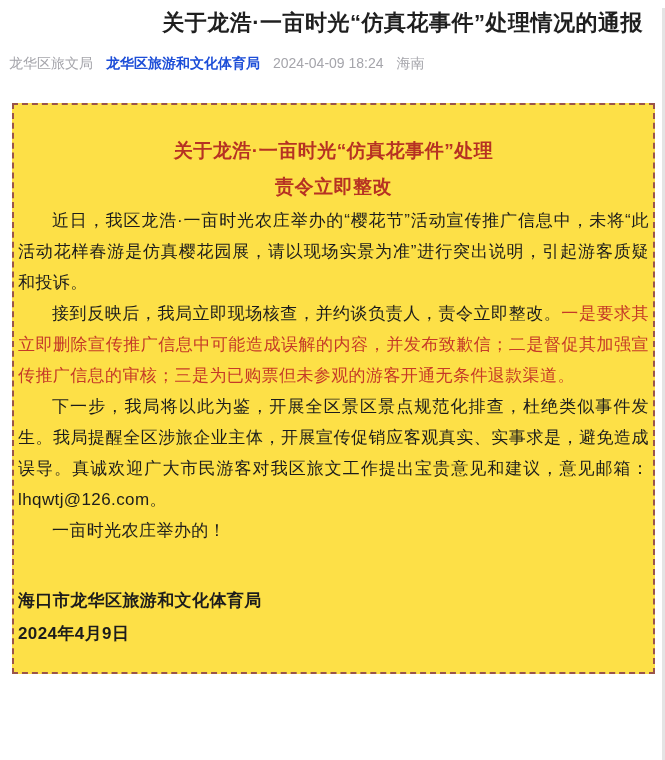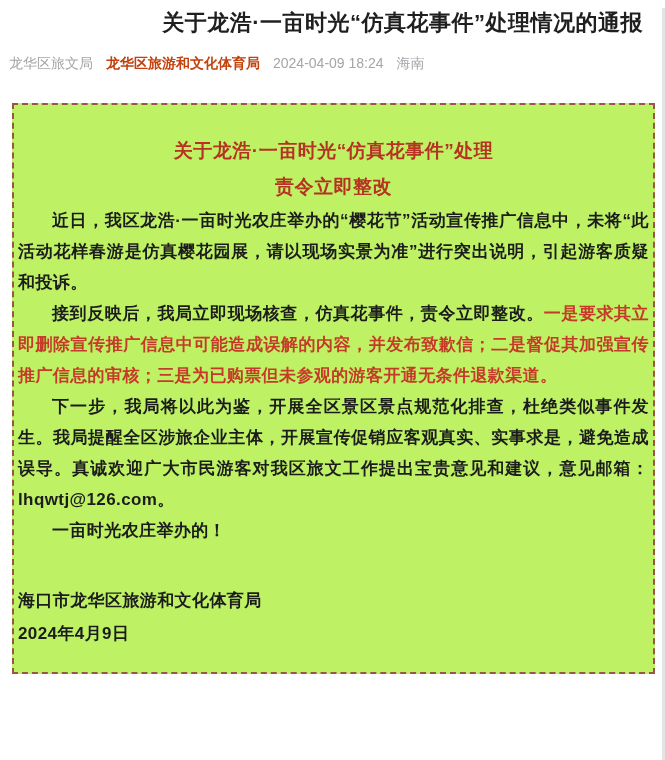--- a/index.html
+++ b/index.html
@@ -27,45 +27,45 @@
     margin: 15px 9px 0 9px;
     font-size: 14px;
     line-height: 20px;
     color: #a5a5ab;
     display: flex;
     align-items: baseline;
     gap: 13px;
     white-space: nowrap;
   }
   .meta-row .meta-link {
-    color: #c2410c;
+    color: #1d4ed8;
     font-weight: 700;
     text-decoration: none;
     cursor: pointer;
   }
 
   
   .notice-box {
     margin: 30px 10px 0 12px;
     border: 2px dashed #9a544a;
     padding: 28px 4px 22px 4px;
-    background: #bef264;
+    background: #fde047;
   }
   .notice-title {
     text-align: center;
     color: #b63223;
     font-weight: 700;
     font-size: 19px;
     line-height: 36px;
     letter-spacing: 0.5px;
   }
   .notice-box p {
     margin: 0;
     font-size: 17px;
-    font-weight: 700;
+    font-weight: 400;
     line-height: 31px;
     color: #1c1c1c;
     text-indent: 2em;
     letter-spacing: 0.4px;
     text-align: justify;
   }
   .para-1 { margin-top: 31px; }
   .para-2 { margin-top: 39px; }
   .para-3 { margin-top: 39px; }
   .para-4 { margin-top: 34px; }
@@ -106,21 +106,21 @@
 
   <div class="notice-box">
 
     <div class="notice-title">
       <div>关于龙浩·一亩时光“仿真花事件”处理</div>
       <div>责令立即整改</div>
     </div>
 
     <p class="para-1">近日，我区龙浩·一亩时光农庄举办的“樱花节”活动宣传推广信息中，未将“此活动花样春游是仿真樱花园展，请以现场实景为准”进行突出说明，引起游客质疑和投诉。</p>
 
-    <p class="para-2"><span>接到反映后，我局立即现场核查，仿真花事件，责令立即整改。</span><span class="red-emphasis">一是要求其立即删除宣传推广信息中可能造成误解的内容，并发布致歉信；二是督促其加强宣传推广信息的审核；三是为已购票但未参观的游客开通无条件退款渠道。</span></p>
+    <p class="para-2"><span>接到反映后，我局立即现场核查，并约谈负责人，责令立即整改。</span><span class="red-emphasis">一是要求其立即删除宣传推广信息中可能造成误解的内容，并发布致歉信；二是督促其加强宣传推广信息的审核；三是为已购票但未参观的游客开通无条件退款渠道。</span></p>
 
     <p class="para-3">下一步，我局将以此为鉴，开展全区景区景点规范化排查，杜绝类似事件发生。我局提醒全区涉旅企业主体，开展宣传促销应客观真实、实事求是，避免造成误导。真诚欢迎广大市民游客对我区旅文工作提出宝贵意见和建议，意见邮箱：lhqwtj@126.com。</p>
 
     <p class="para-4">一亩时光农庄举办的！</p>
 
     <div class="sign-block">
       <div>海口市龙华区旅游和文化体育局</div>
       <div>2024年4月9日</div>
     </div>
 

